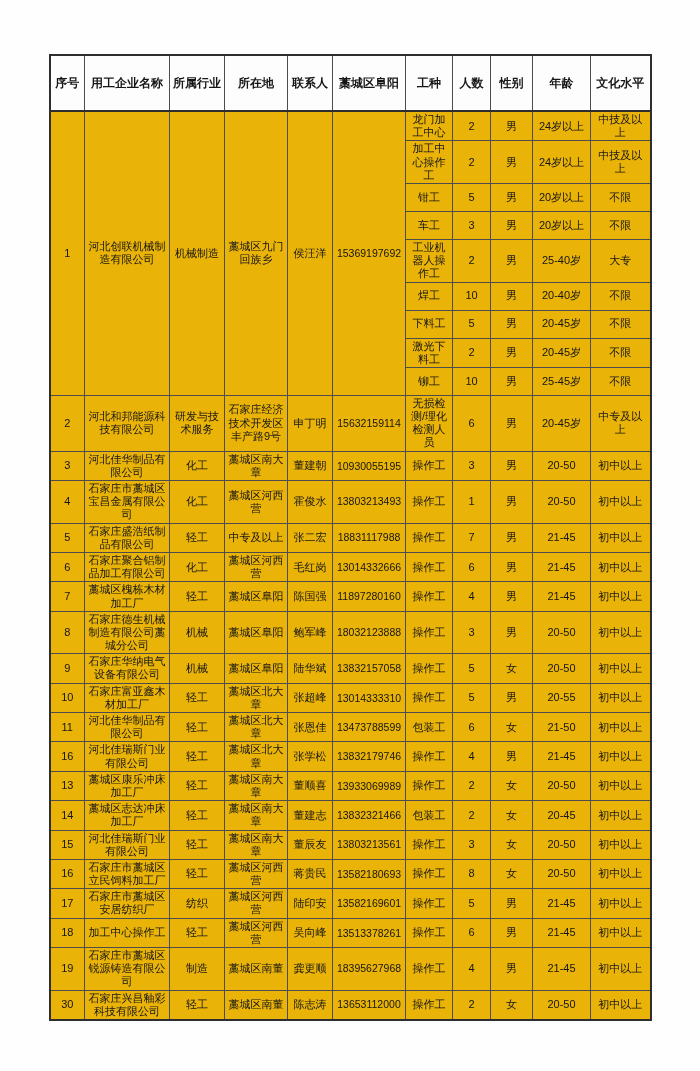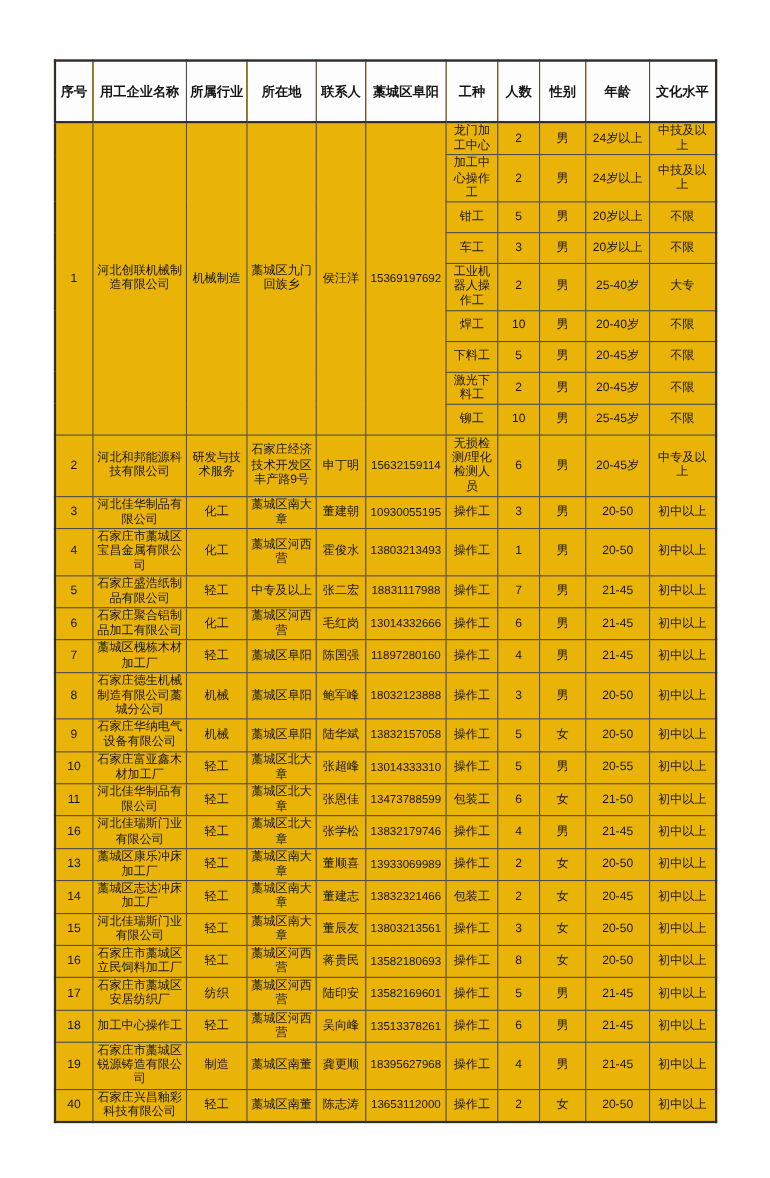--- a/index.html
+++ b/index.html
@@ -393,21 +393,21 @@
           <td rowspan="1">藁城区南董</td>
           <td rowspan="1">龚更顺</td>
           <td rowspan="1" class="phone">18395627968</td>
           <td>操作工</td>
           <td>4</td>
           <td>男</td>
           <td>21-45</td>
           <td>初中以上</td>
         </tr>
         <tr>
-          <td rowspan="1">40</td>
+          <td rowspan="1">30</td>
           <td rowspan="1">石家庄兴昌釉彩科技有限公司</td>
           <td rowspan="1">轻工</td>
           <td rowspan="1">藁城区南董</td>
           <td rowspan="1">陈志涛</td>
           <td rowspan="1" class="phone">13653112000</td>
           <td>操作工</td>
           <td>2</td>
           <td>女</td>
           <td>20-50</td>
           <td>初中以上</td>

